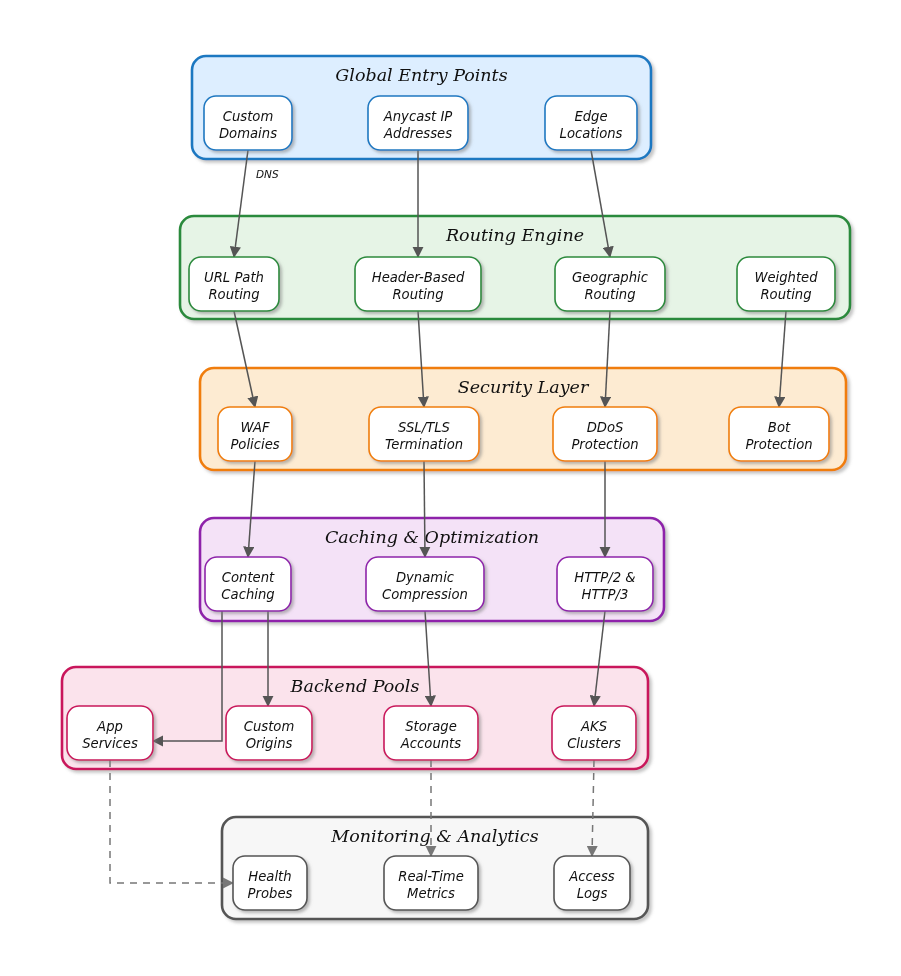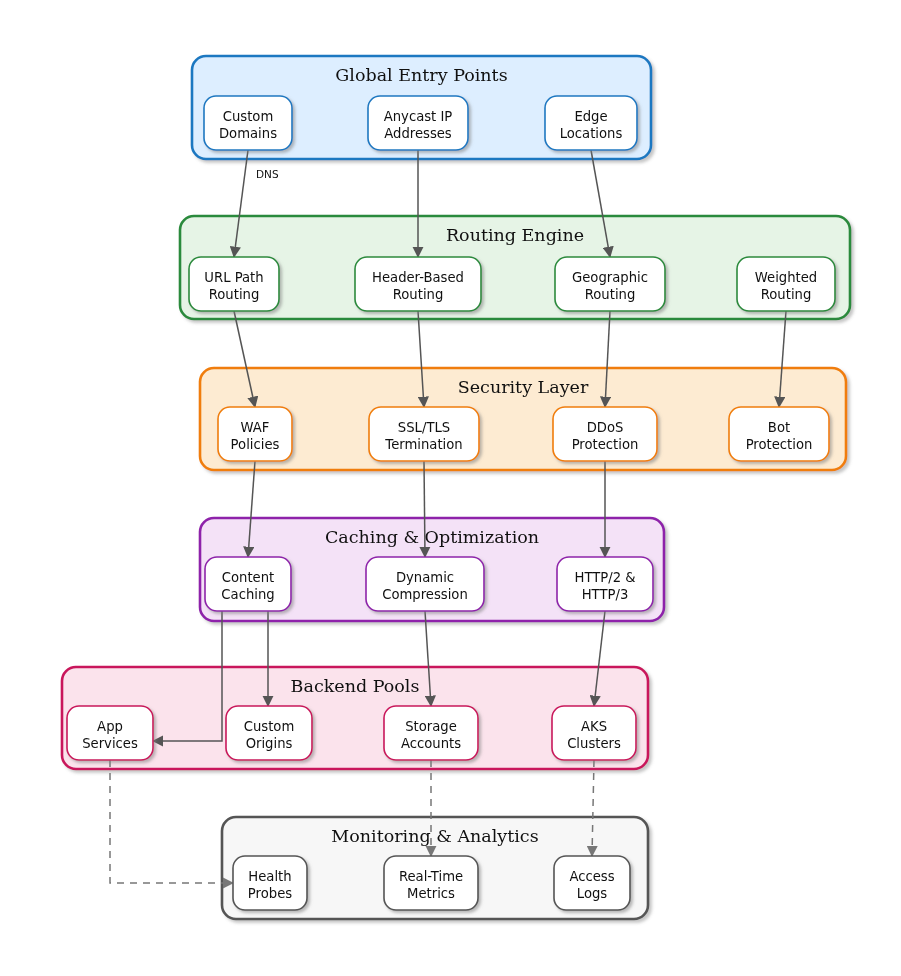--- a/index.html
+++ b/index.html
@@ -1,18 +1,18 @@
 <!DOCTYPE html>
 <html><head>
 <meta charset="utf-8">
 <style>
   html,body{margin:0;padding:0;background:#ffffff;}
   body{width:901px;height:976px;overflow:hidden;
        font-family:"DejaVu Sans","Liberation Sans",sans-serif;}
-  #stage{position:relative;width:901px;height:976px;}
+  #stage{position:relative;width:901px;height:976px;font-style:italic;}
   svg#diagram{position:absolute;left:0;top:0;width:901px;height:976px;display:block;}
   .grp-title{font-family:"DejaVu Serif","Liberation Serif",serif;font-size:17.5px;fill:#101010;}
   .node-label{font-family:"DejaVu Sans","Liberation Sans",sans-serif;font-size:13.2px;fill:#101010;}
   .edge-label{font-family:"DejaVu Sans","Liberation Sans",sans-serif;font-size:10.5px;fill:#101010;}
   .node-rect{fill:#ffffff;stroke-width:1.6;}
   .grp-rect{stroke-width:2.6;}
   .lnk{fill:none;stroke:#555555;stroke-width:1.5;}
   .lnk-dash{fill:none;stroke:#777777;stroke-width:1.5;stroke-dasharray:7 6;}
 </style>
 </head>

